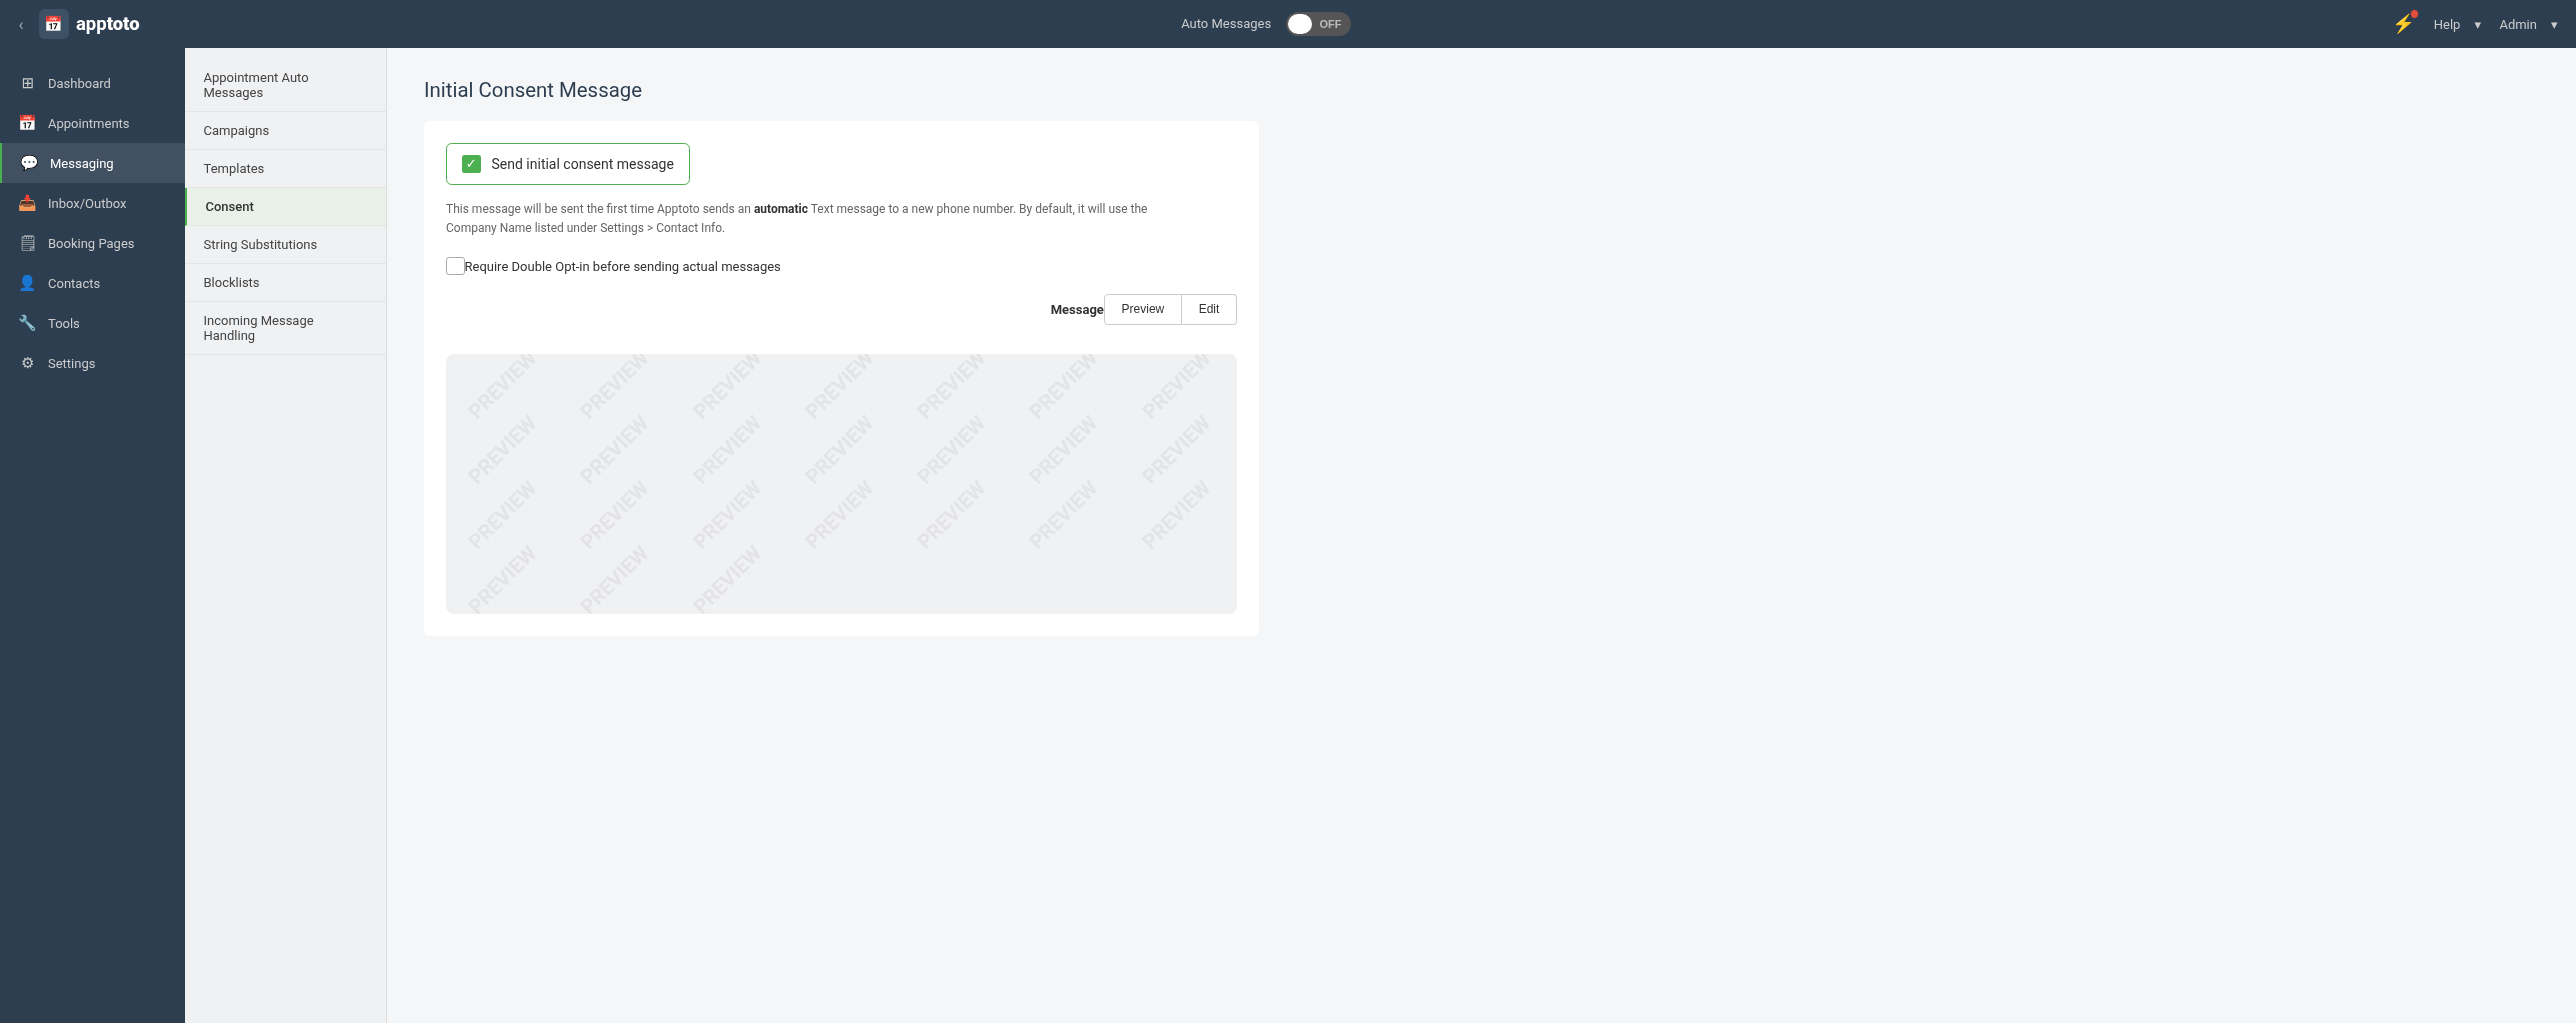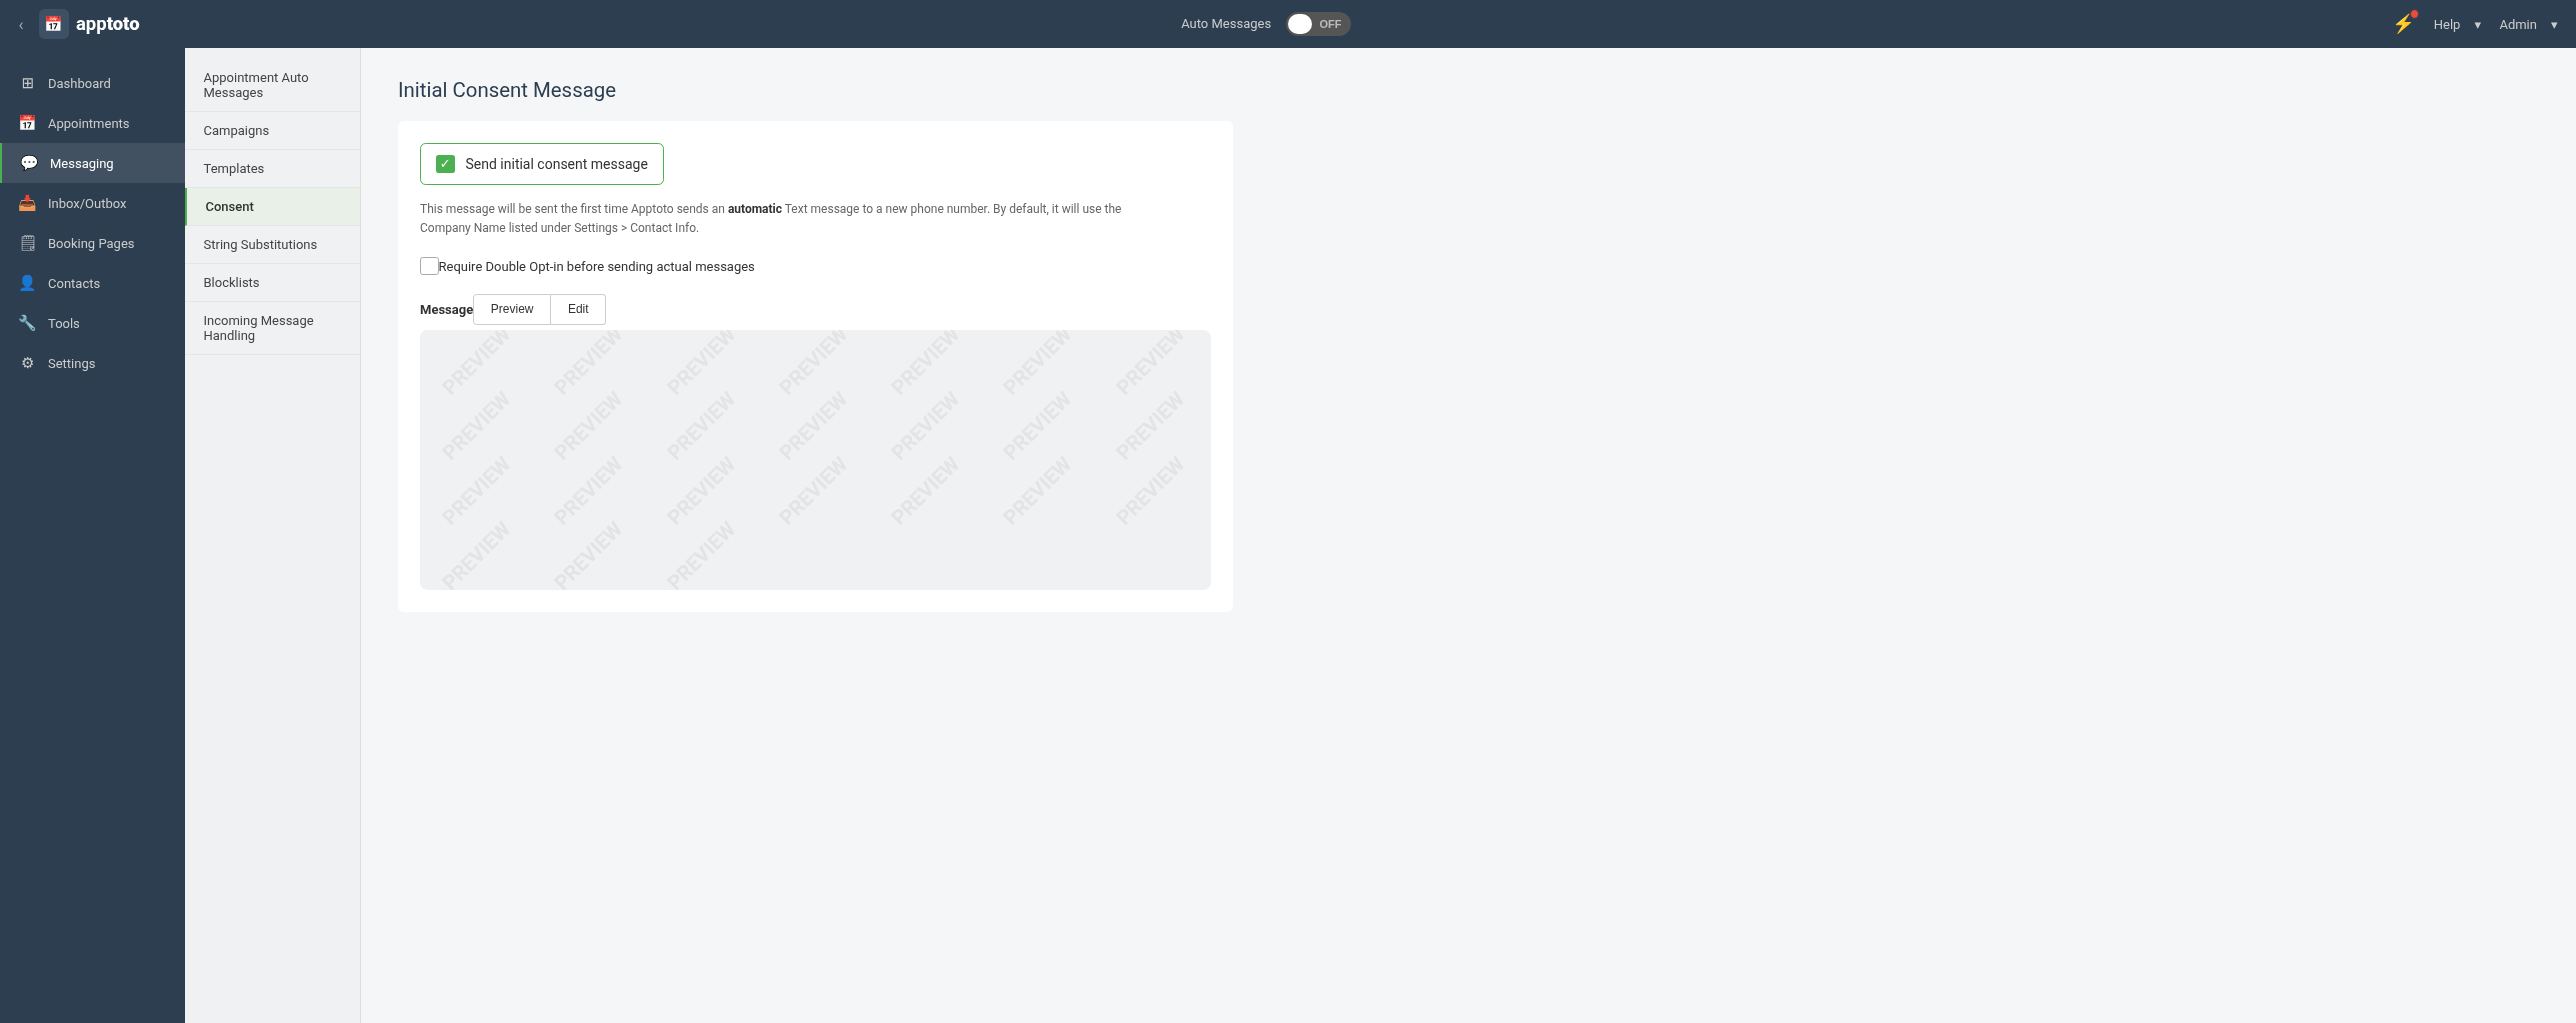--- a/index.html
+++ b/index.html
@@ -37,21 +37,21 @@
     }
     .sidebar-item {
       display: flex; align-items: center; gap: 11px; padding: 11px 18.5px;
       color: #ccc; cursor: pointer; font-size: 13px;
     }
     .sidebar-item.active { background: rgba(255,255,255,0.1); color: white; border-left: 2.8px solid #4caf50; }
     .sidebar-icon { width: 18.5px; text-align: center; font-size: 15px; }
 
     
     .sidebar-mid {
-      width: 176px; background: #f0f1f3; flex-shrink: 0; overflow-y: auto;
+      width: 202px; background: #f0f1f3; flex-shrink: 0; overflow-y: auto;
       border-right: 0.9px solid #ddd; padding: 11px 0;
     }
     .mid-item {
       padding: 11px 18.5px; cursor: pointer; font-size: 13px; color: #444;
       border-bottom: 0.9px solid #e5e5e5;
     }
     .mid-item.active { background: #e8f0e8; border-left: 2.8px solid #4caf50; color: #333; font-weight: 500; }
 
     
     .main-content {
@@ -80,21 +80,21 @@
 
     .checkbox-row2 {
       display: flex; align-items: center; margin-bottom: 18.5px;
     }
     .checkbox-empty {
       width: 18.5px; height: 18.5px; border: 1.9px solid #aaa; border-radius: 2.8px; cursor: pointer; flex-shrink: 0;
     }
     .checkbox-label2 { font-size: 13px; color: #333; }
 
     .message-header {
-      display: flex; align-items: center; justify-content: flex-start; margin-bottom: 5px;
+      display: flex; align-items: center; justify-content: flex-end; margin-bottom: 29px;
     }
     .message-label { font-size: 13px; font-weight: 700; color: #333; }
     .btn-group { display: flex; gap: 0; }
     .btn {
       padding: 7.4px 16.7px; border: 0.9px solid #ccc; background: white; cursor: pointer;
       font-size: 12px; color: #333;
     }
     .btn:first-child { border-radius: 3.7px 0 0 3.7px; }
     .btn:last-child { border-radius: 0 3.7px 3.7px 0; border-left: none; }
 

